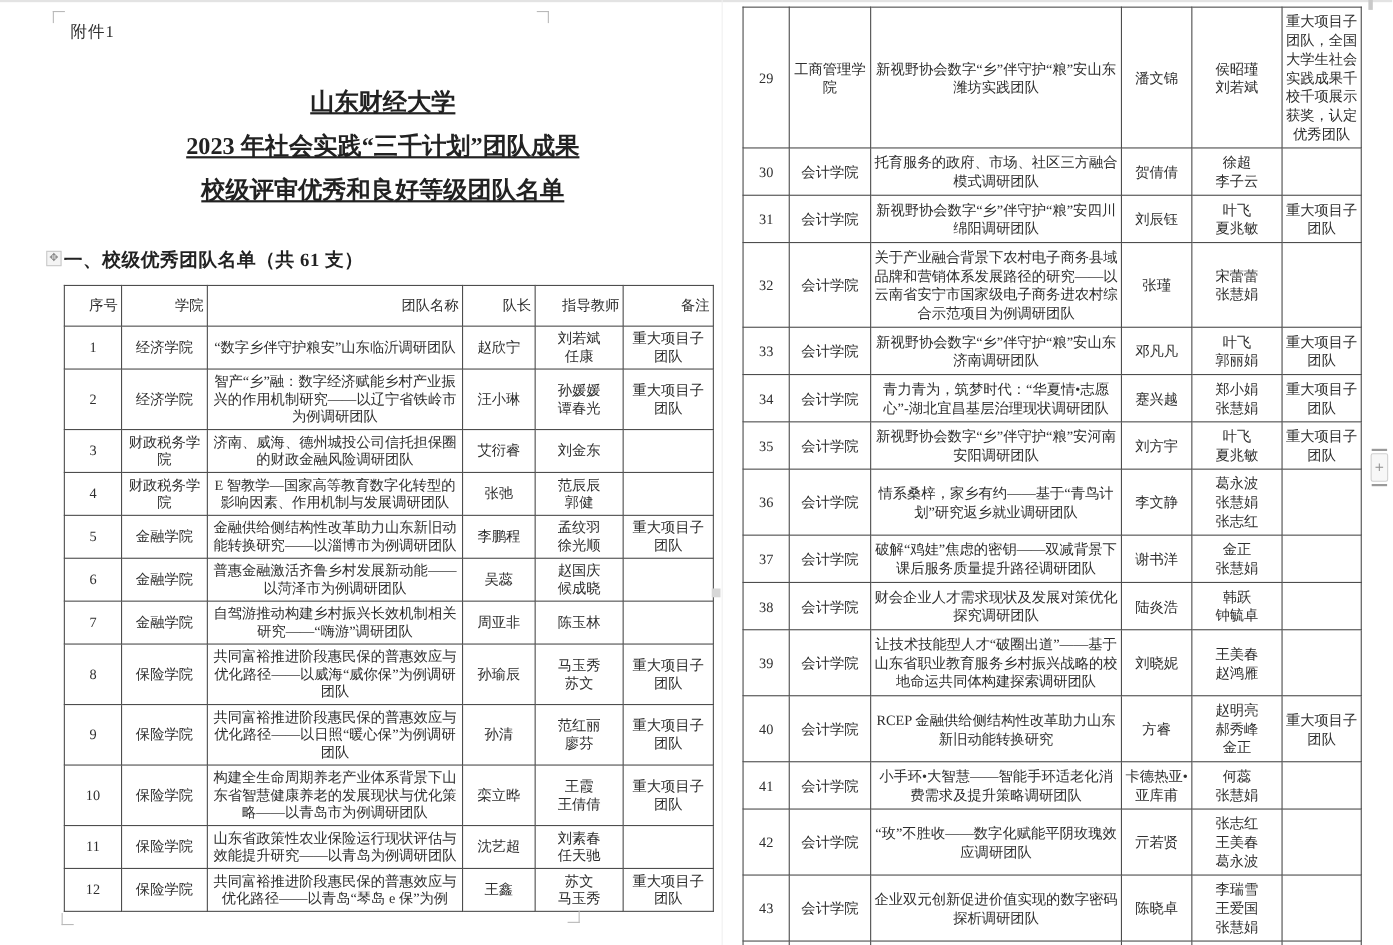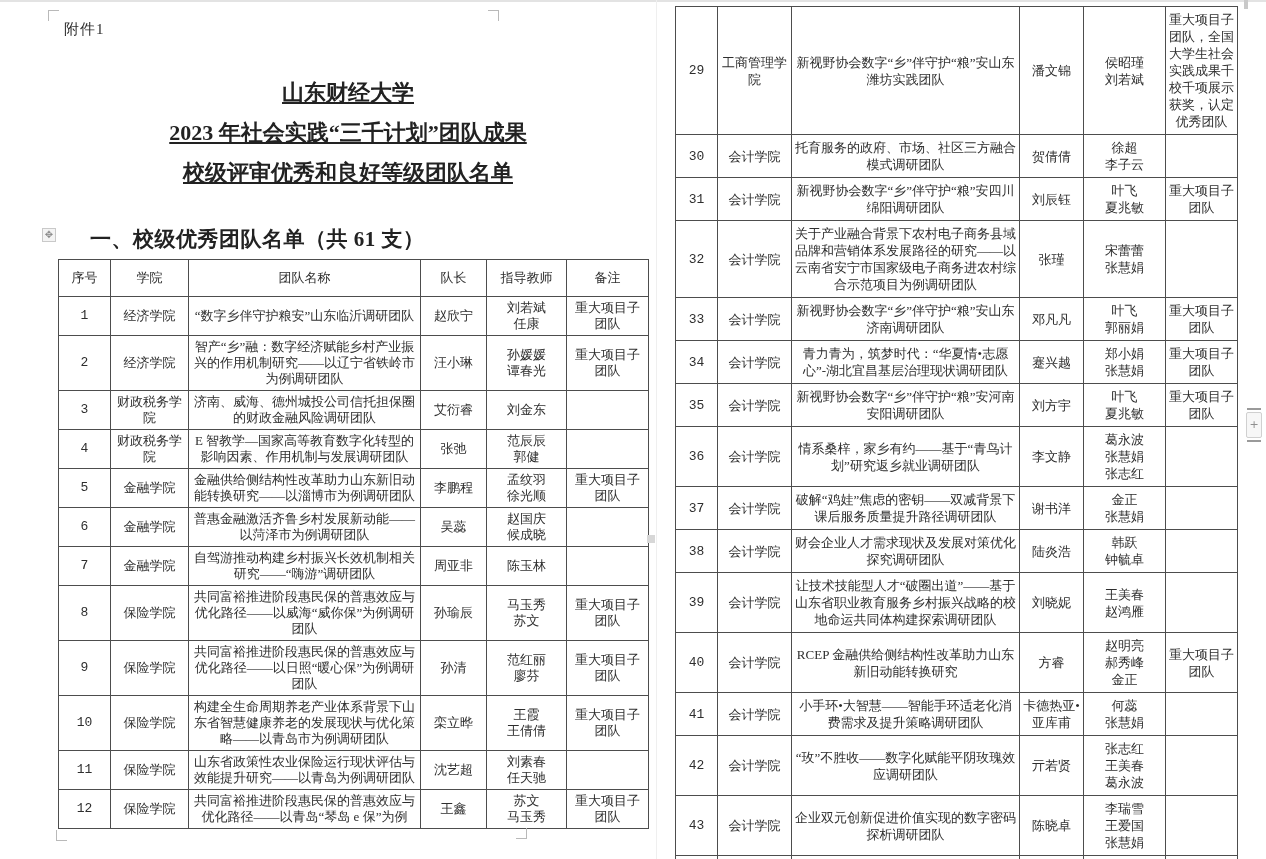--- a/index.html
+++ b/index.html
@@ -9,38 +9,38 @@
     font-family:"Liberation Serif","DejaVu Serif",serif;
   }
   .topline{position:absolute;left:0;top:0;width:1266px;height:2px;background:#e3e3e3;}
   .gap-line{position:absolute;left:656px;top:0;width:1px;height:859px;background:#efefef;}
 
   
   .page-left{position:absolute;left:0;top:0;width:652px;height:859px;box-sizing:border-box;padding:20px 4px 0 58px;}
   .attach{font-size:15px;margin-left:6px;letter-spacing:1px;}
   .title-block{margin-top:34px;text-align:center;width:580px;font-weight:bold;font-size:22px;line-height:40px;color:#222;text-decoration:underline;}
   .section-row{position:relative;margin-top:32px;height:24px;}
-  .section-heading{font-weight:bold;font-size:21px;letter-spacing:0.5px;color:#222;margin-left:32px;}
+  .section-heading{font-weight:bold;font-size:17px;letter-spacing:0.5px;color:#222;}
   .move-handle{
     position:absolute;left:-16px;top:3px;width:14px;height:14px;box-sizing:border-box;
     border:1px solid #c9c9c9;background:#f4f4f4;color:#8a8a8a;font-size:10px;line-height:12px;
     text-align:center;font-family:"DejaVu Sans",sans-serif;
   }
 
   
   table{border-collapse:collapse;table-layout:fixed;}
   td,th{border:1px solid #4d4d4d;text-align:center;vertical-align:middle;
         font-weight:normal;overflow:hidden;word-break:break-all;}
   .tbl-left{margin-top:10px;width:590px;font-size:13px;line-height:16px;}
   .tbl-left td,.tbl-left th{padding:3px 3px;}
-  .tbl-left th{height:30px;}
+  .tbl-left th{height:30px;text-align:right;}
   .tbl-right{width:562px;font-size:13px;line-height:17px;}
   .tbl-right td{padding:4px 3px;}
   .c-advisors{white-space:pre-line;}
-  .c-no{font-family:Liberation Mono, monospace;}
+  .c-no{font-family:Liberation Serif, serif;}
 
   
   .page-right{position:absolute;left:675px;top:6px;width:562px;}
 
   
   .corner{position:absolute;width:10px;height:10px;}
   .corner.tl{border-left:1px solid #b9b9b9;border-top:1px solid #b9b9b9;}
   .corner.tr{border-right:1px solid #b9b9b9;border-top:1px solid #b9b9b9;}
   .corner.bl{border-left:1px solid #b9b9b9;border-bottom:1px solid #b9b9b9;}
   .corner.br{border-right:1px solid #b9b9b9;border-bottom:1px solid #b9b9b9;}

